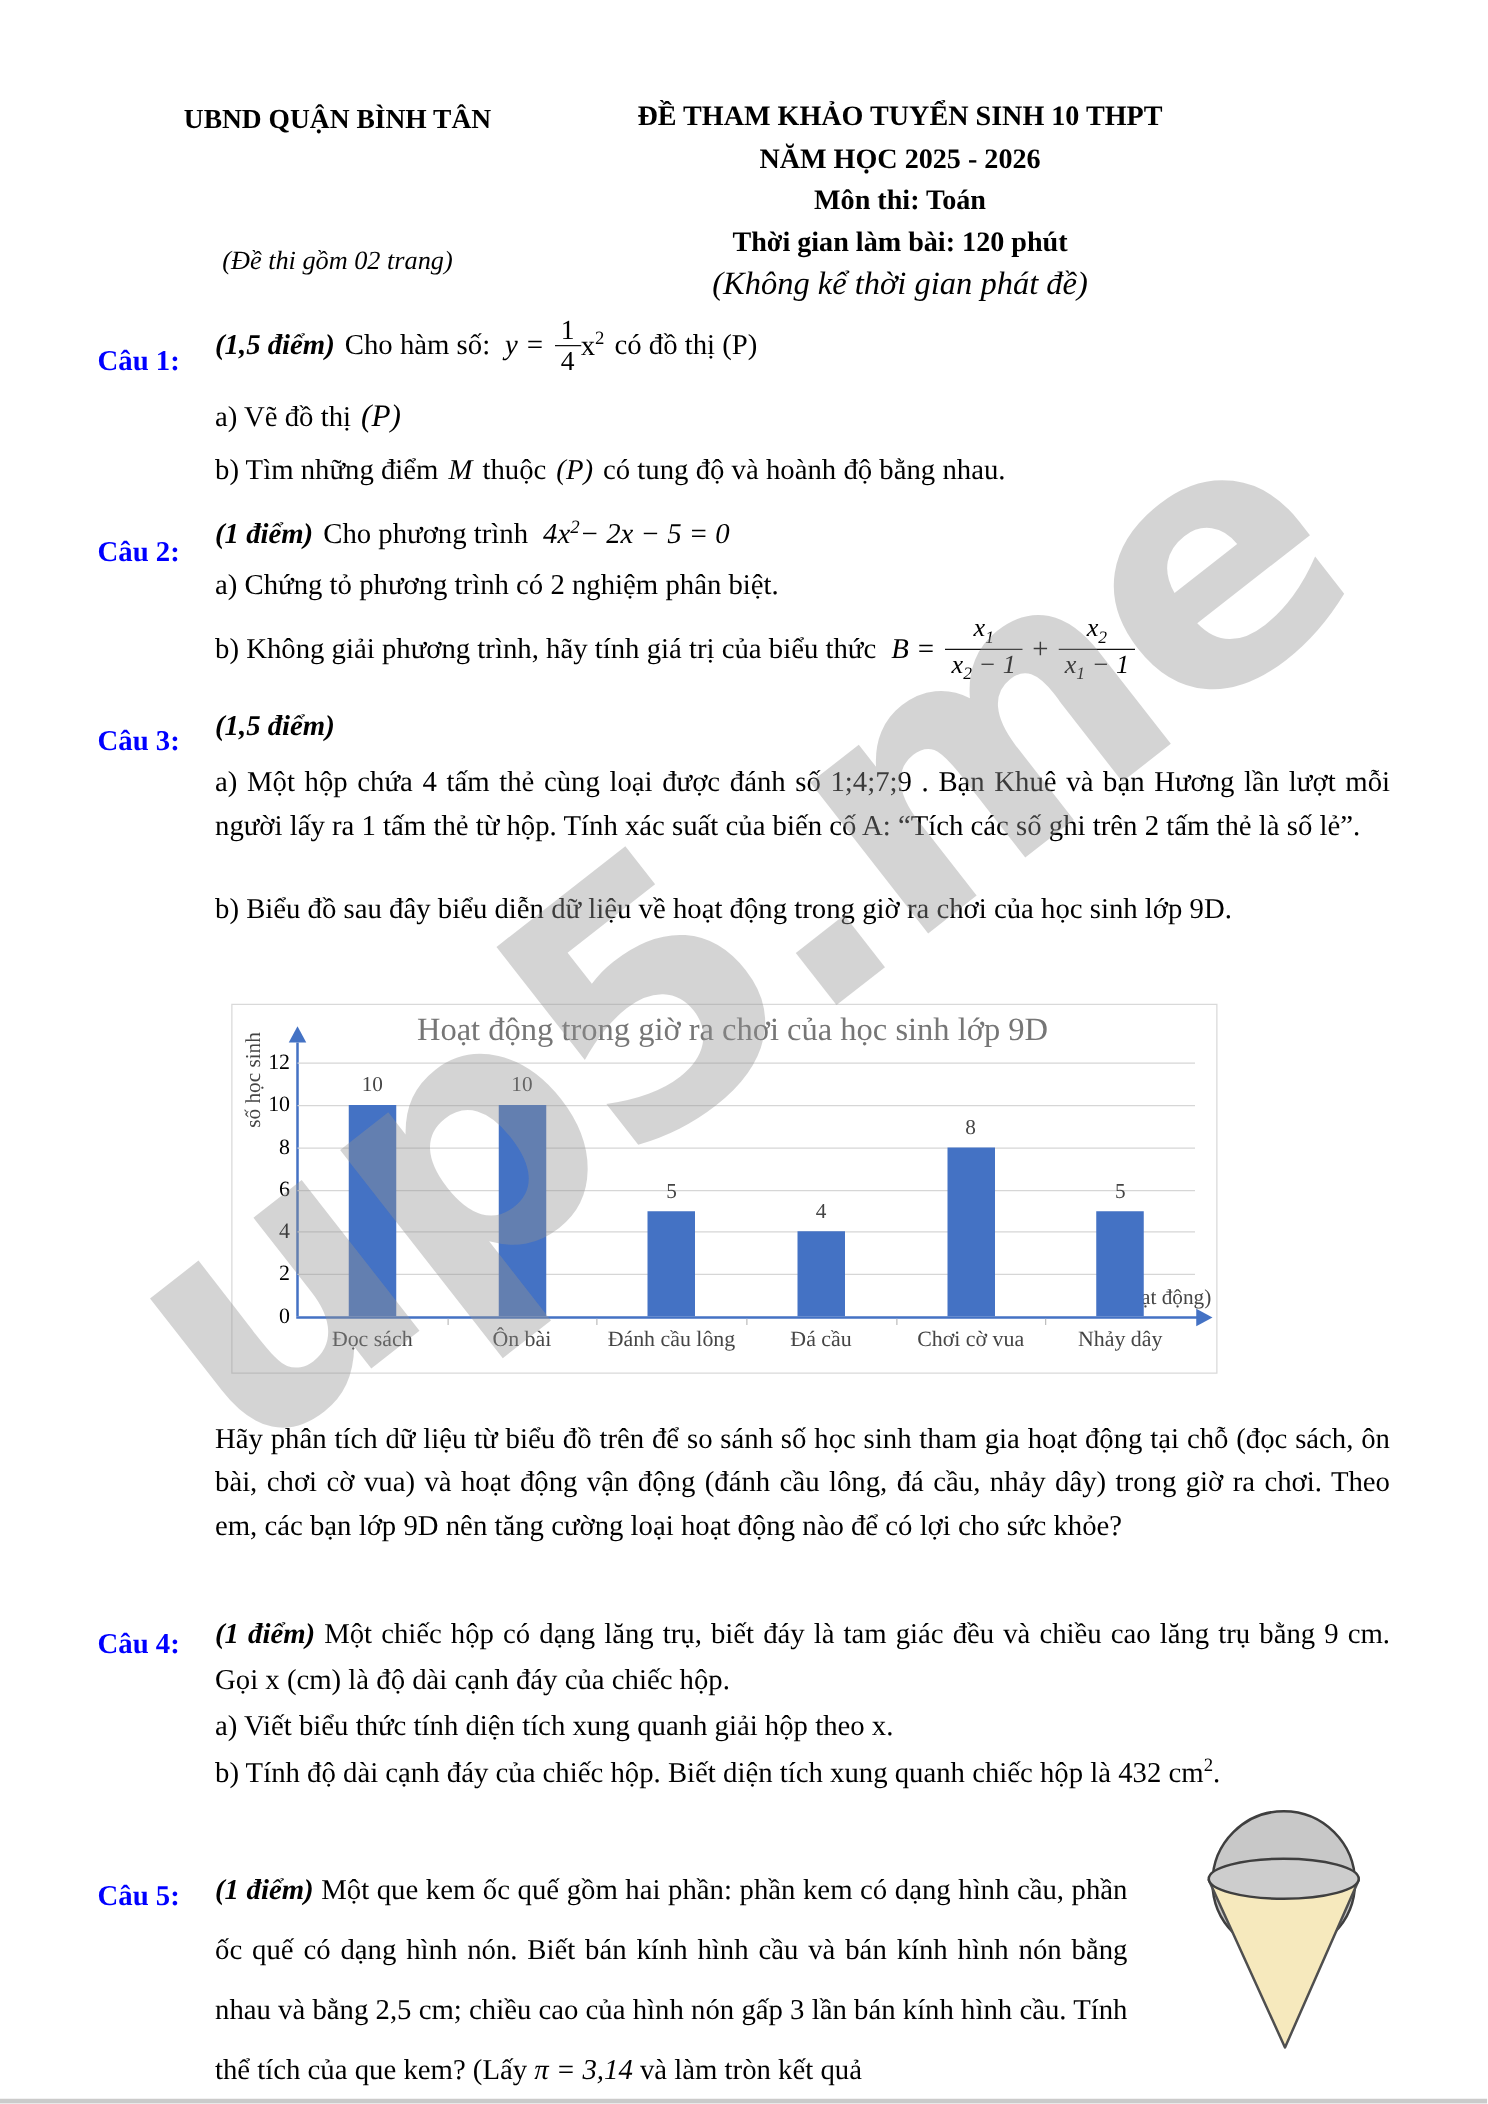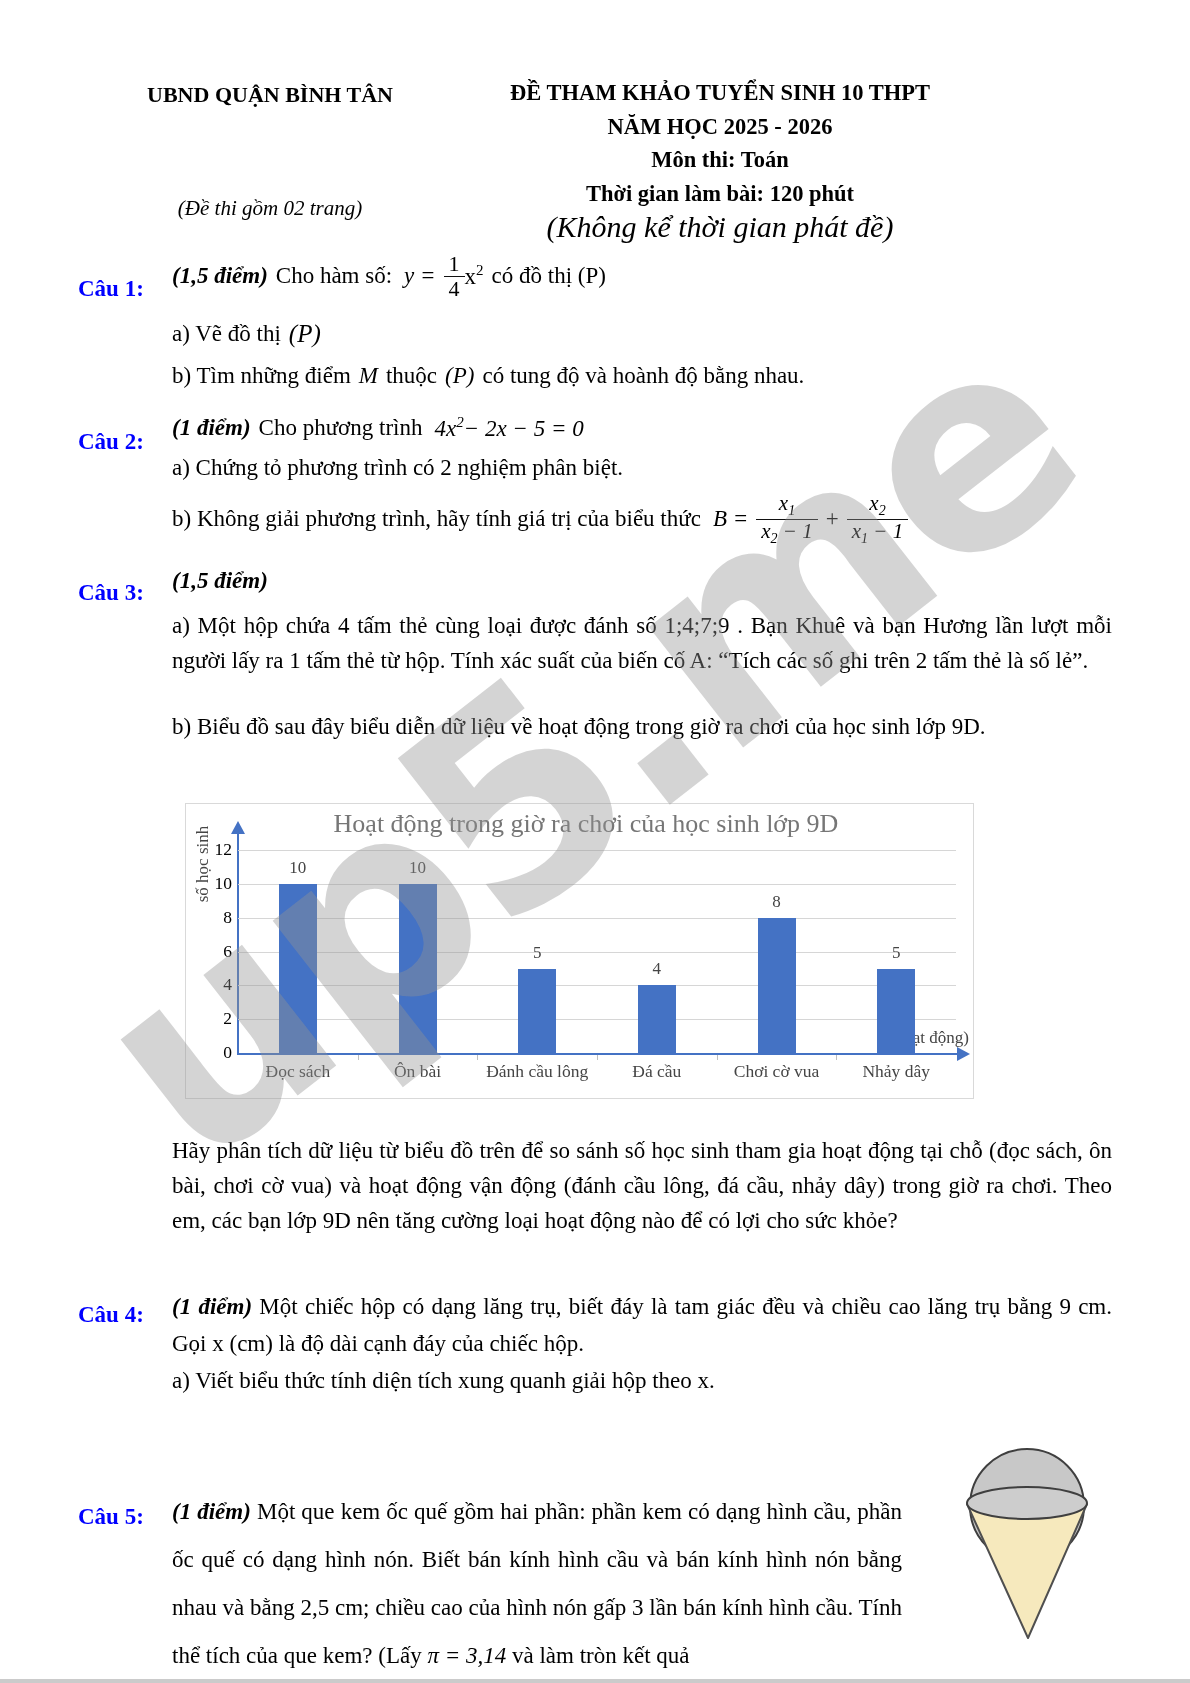--- a/index.html
+++ b/index.html
@@ -8,21 +8,21 @@
   .abs{position:absolute;}
 
   
   .hdr-left{left:80px;top:78px;width:380px;text-align:center;}
   .hdr-left .l1{font-size:22px;font-weight:bold;line-height:34px;}
   .hdr-left .l2{font-size:23px;font-weight:bold;line-height:34px;}
   .pages-note{left:80px;top:196px;width:380px;text-align:center;
               font-size:21px;font-style:italic;}
   .hdr-right{left:470px;top:76px;width:500px;text-align:center;}
   .hdr-right .rl{font-size:22.5px;font-weight:bold;line-height:33.5px;}
-  .hdr-right .rl5{font-size:30px;font-style:italic;line-height:33.5px;text-align:center;}
+  .hdr-right .rl5{font-size:26px;font-style:italic;line-height:33.5px;text-align:center;}
 
   
   .qlabel{color:#0000FF;font-weight:bold;font-size:23px;white-space:nowrap;margin-top:12px;}
   .points{font-weight:bold;font-style:italic;font-size:23px;white-space:nowrap;}
   .body-t{font-size:23px;}
   .row{display:flex;align-items:center;}
   .gap8{margin-left:8px;} .gap12{margin-left:12px;}
   .math{font-style:italic;font-family:"Liberation Serif",serif;}
   .para{font-size:23px;line-height:35px;text-align:justify;}
   sup{font-size:15px;} sub{font-size:14px;}
@@ -177,20 +177,23 @@
     </div>
 
   <div class="abs para" style="left:172px;top:1133px;width:940px;">Hãy phân tích dữ liệu từ biểu đồ trên để so sánh số học sinh tham gia hoạt động tại chỗ (đọc sách, ôn bài, chơi cờ vua) và hoạt động vận động (đánh cầu lông, đá cầu, nhảy dây) trong giờ ra chơi. Theo em, các bạn lớp 9D nên tăng cường loại hoạt động nào để có lợi cho sức khỏe?</div>
 
   <div class="abs qlabel" style="left:78px;top:1290px;">Câu 4:</div>
   <div class="abs para" style="left:172px;top:1288px;width:940px;line-height:37px;">
     <span class="points">(1 điểm)</span>
     <span>Một chiếc hộp có dạng lăng trụ, biết đáy là tam giác đều và chiều cao lăng trụ bằng 9 cm. Gọi x (cm) là độ dài cạnh đáy của chiếc hộp.</span>
   </div>
   <div class="abs body-t" style="left:172px;top:1368px;">a) Viết biểu thức tính diện tích xung quanh giải hộp theo x.</div>
+  <div class="abs body-t" style="left:172px;top:1405px;">
+    <span>b) Tính độ dài cạnh đáy của chiếc hộp. Biết diện tích xung quanh chiếc hộp là 432 cm</span><sup>2</sup><span>.</span>
+  </div>
 
   <div class="abs qlabel" style="left:78px;top:1492px;">Câu 5:</div>
   <div class="abs para" style="left:172px;top:1488px;width:730px;line-height:48px;">
     <span class="points">(1 điểm)</span>
     <span>Một que kem ốc quế gồm hai phần: phần kem có dạng hình cầu, phần ốc quế có dạng hình nón. Biết bán kính hình cầu và bán kính hình nón bằng nhau và bằng 2,5 cm; chiều cao của hình nón gấp 3 lần bán kính hình cầu. Tính thể tích của que kem? (Lấy</span>
     <span class="math">π = 3,14</span>
     <span>và làm tròn kết quả</span>
   </div>
 
   <svg class="abs" style="left:950px;top:1440px;" width="160" height="205" viewBox="0 0 160 205">

